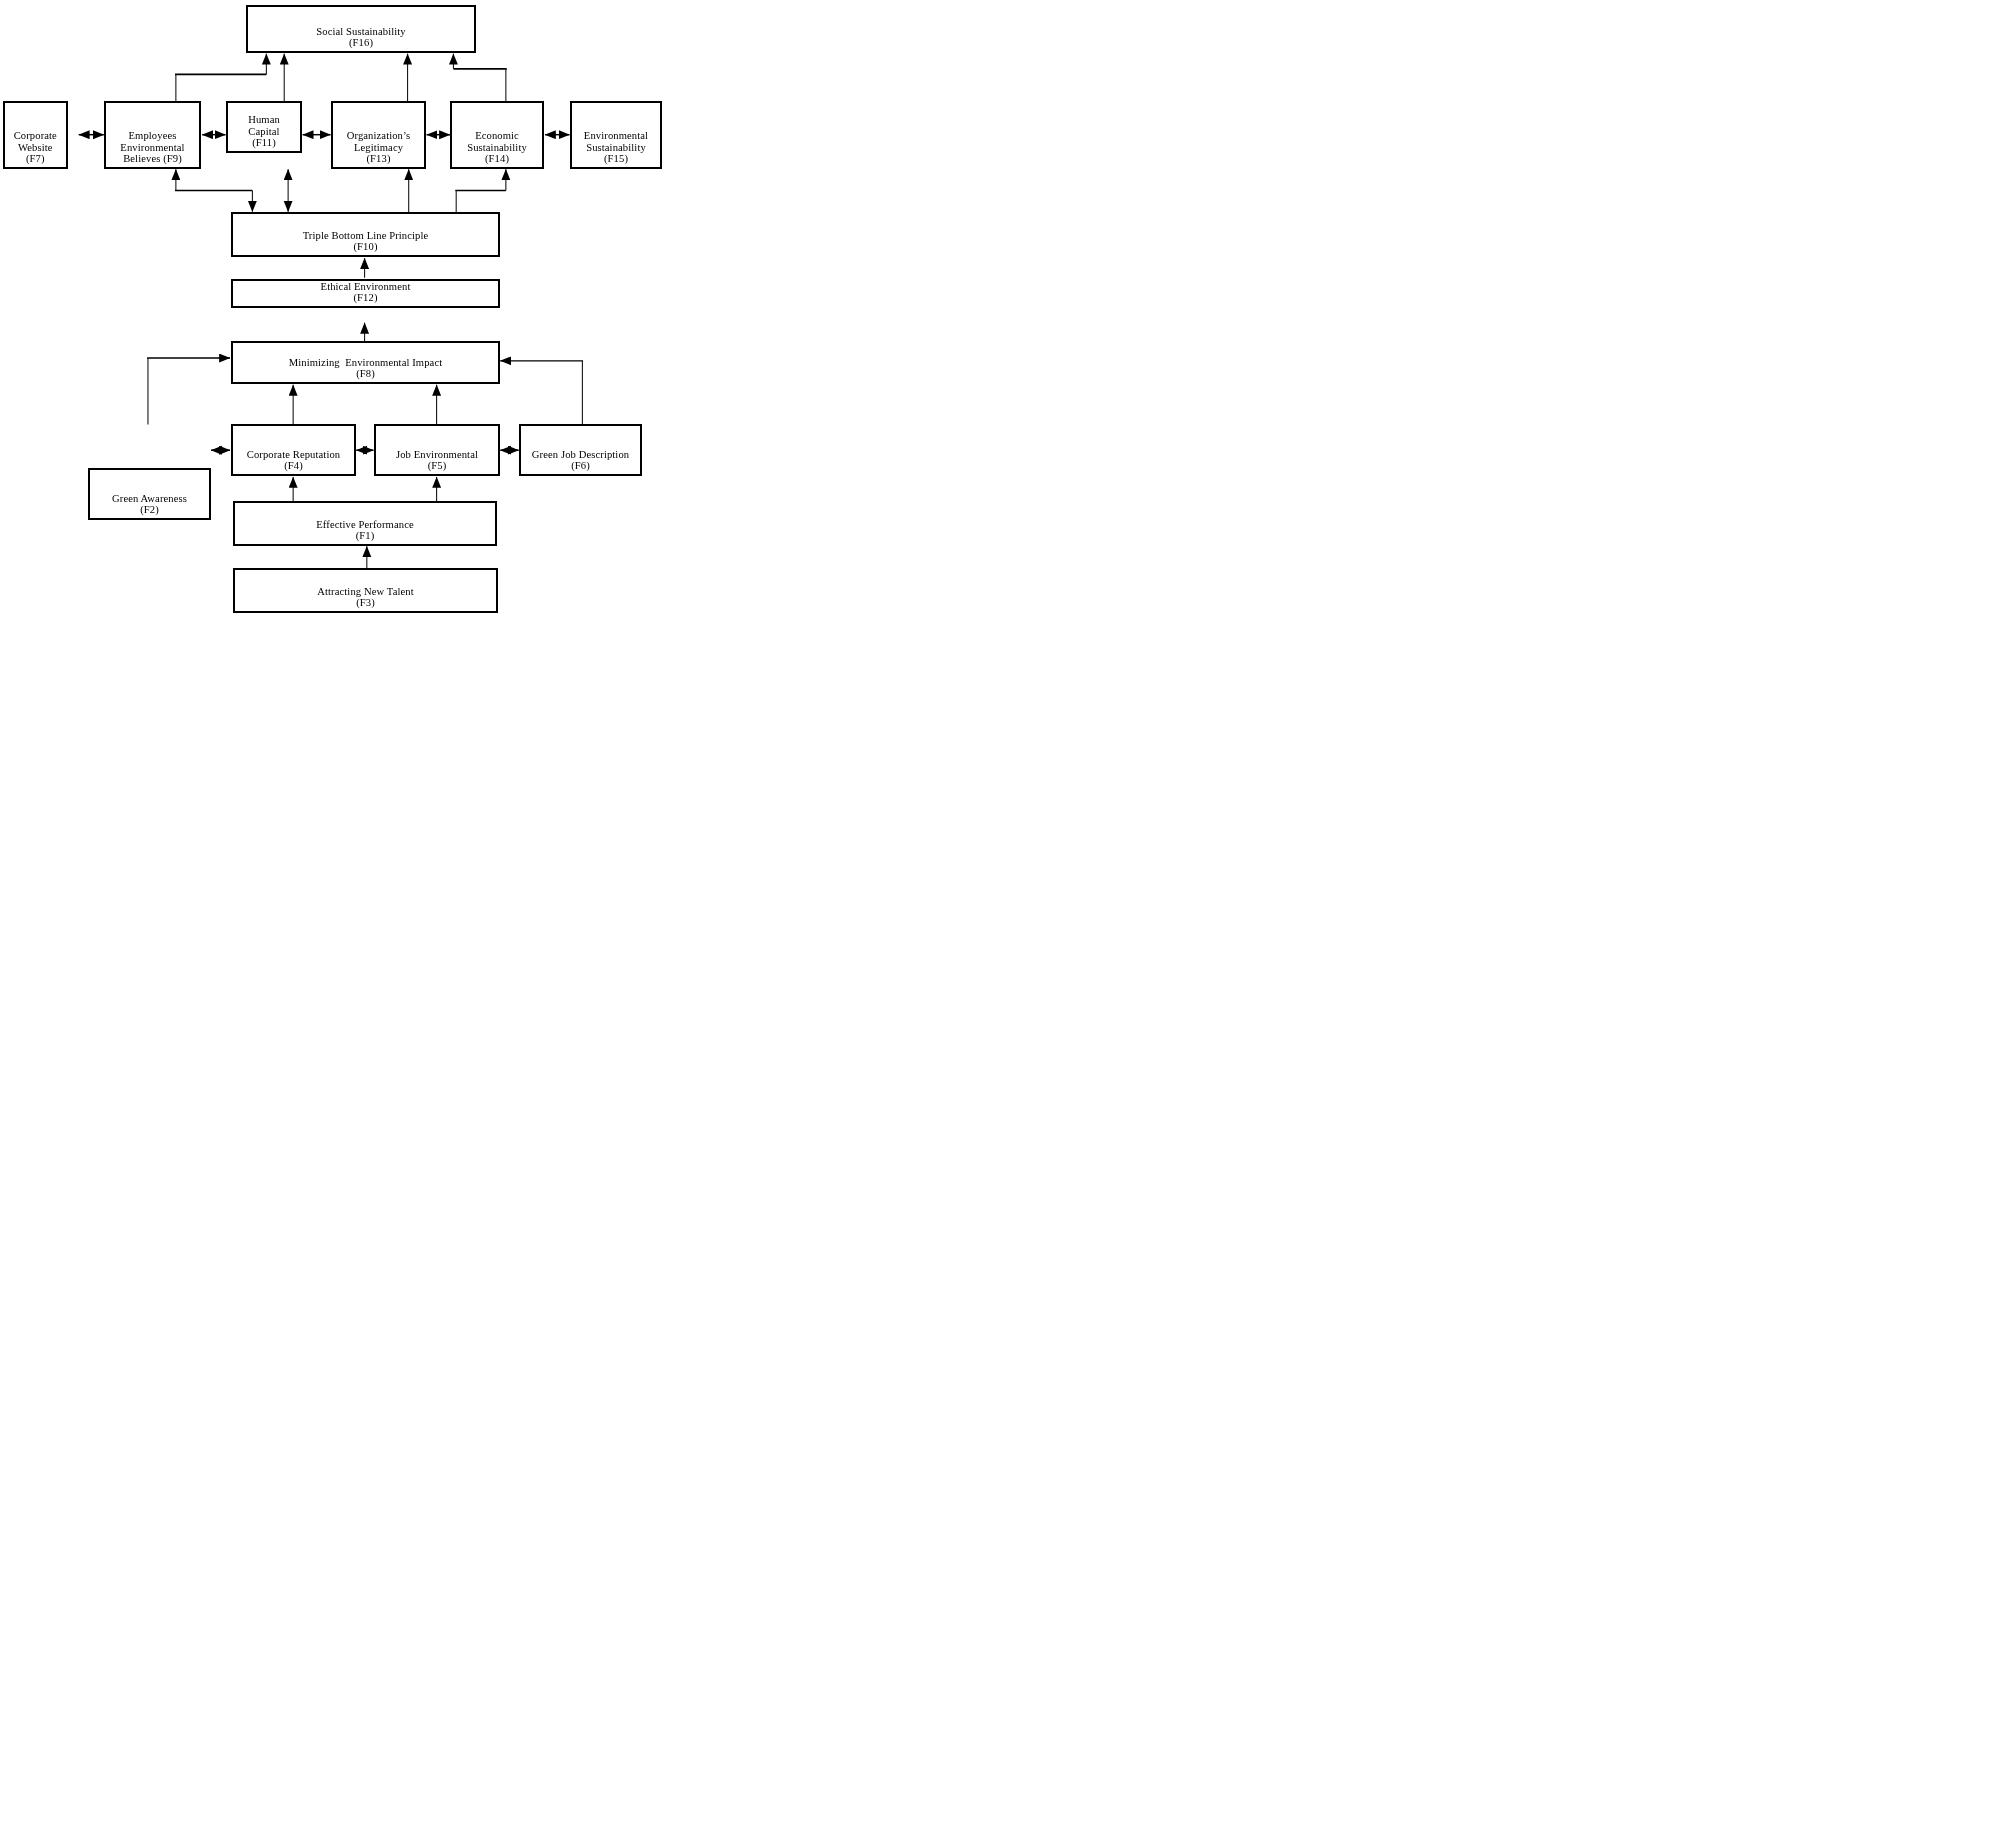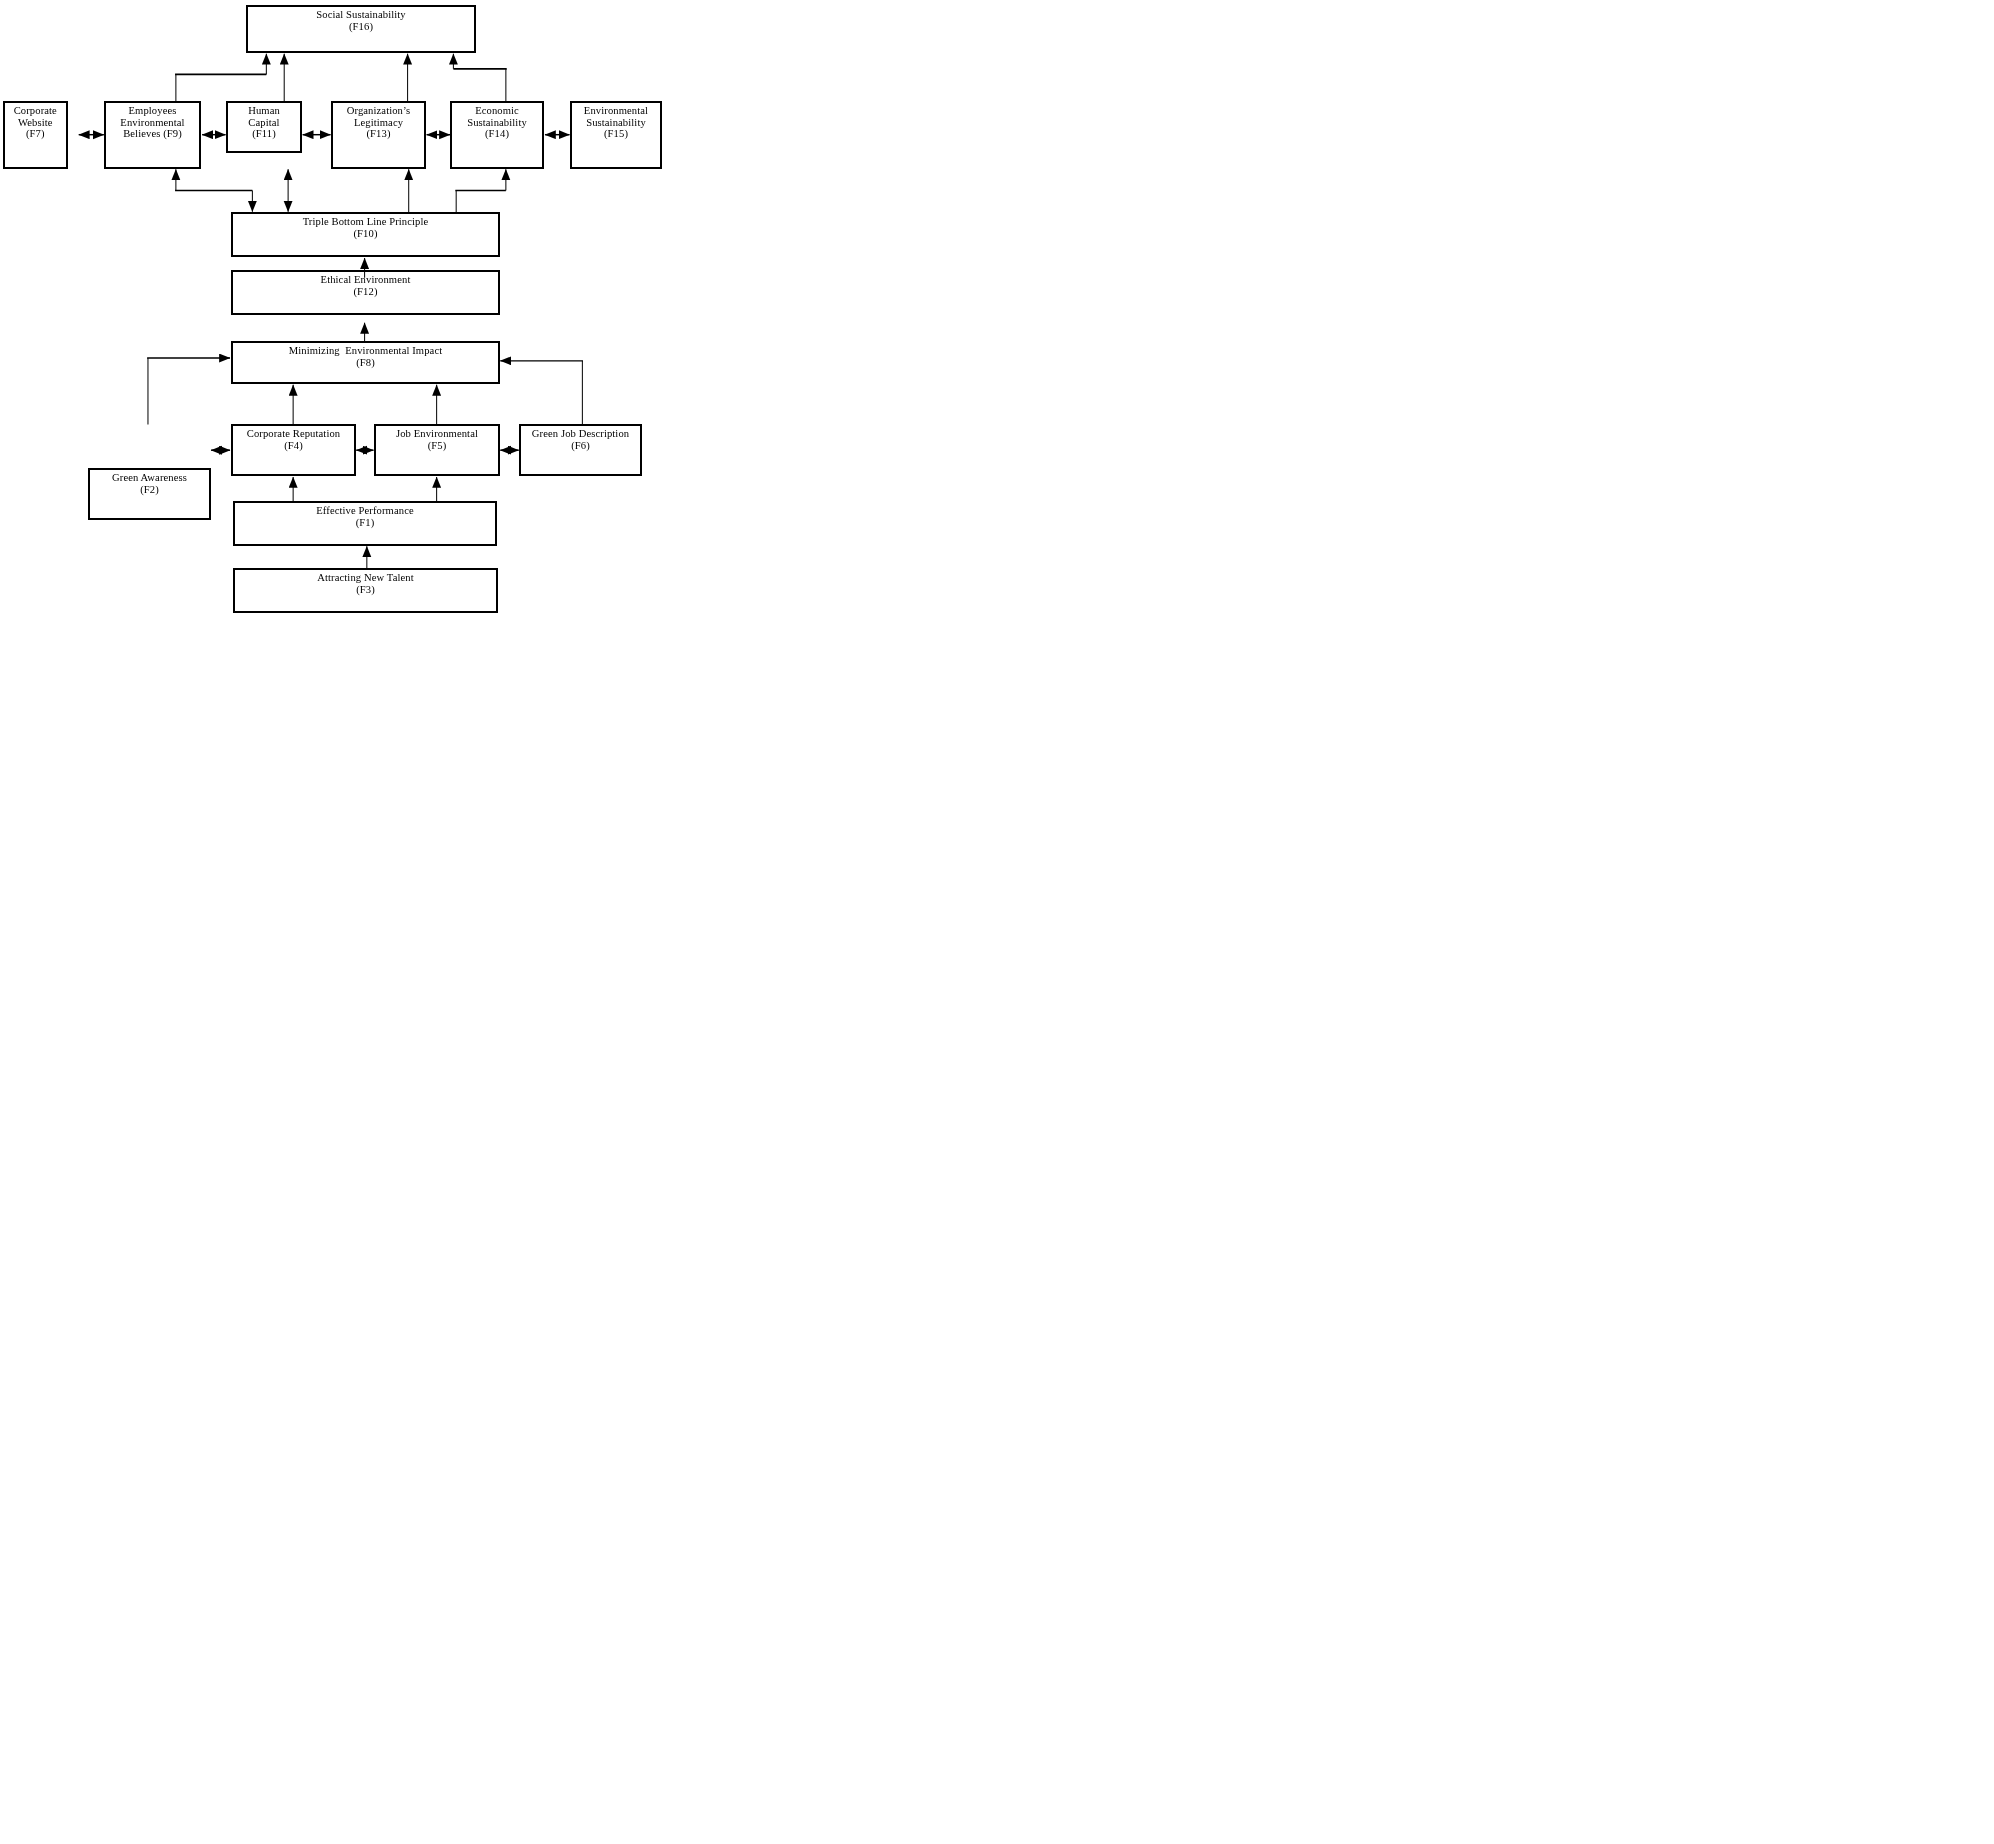--- a/index.html
+++ b/index.html
@@ -12,41 +12,41 @@
     color: #000000;
     overflow: hidden;
   }
   .node {
     position: absolute;
     box-sizing: border-box;
     border: 2.2px solid #000000;
     background: #ffffff;
     display: flex;
     flex-direction: column;
-    justify-content: flex-start;
+    justify-content: flex-end;
     align-items: center;
     text-align: center;
     padding: 1.7px 2.2px;
   }
   .ln {
     font-size: 10.6px;
     line-height: 1.12;
     white-space: pre-wrap;
     letter-spacing: 0.1px;
   }
   
   .n-f16 { left: 246px; top: 5px;    width: 230px; height: 48px;  }
   .n-f7  { left: 2.8px;   top: 101px;  width: 65px; height: 68px; }
   .n-f9  { left: 104px; top: 101px;  width: 97px; height: 68px; }
   .n-f11 { left: 226px; top: 101px;  width: 76px; height: 52px; }
   .n-f13 { left: 331px; top: 101px;  width: 95px; height: 68px; }
   .n-f14 { left: 450px; top: 101px;  width: 94px; height: 68px; }
   .n-f15 { left: 570px;top: 101px;  width: 92px; height: 68px; }
   .n-f10 { left: 231px; top: 212px;  width: 269px; height: 45px;  }
-  .n-f12 { left: 231px; top: 270px;  width: 269px; height: 45px;  }
+  .n-f12 { left: 231px; top: 279px;  width: 269px; height: 29px;  }
   .n-f8  { left: 231px; top: 341px;  width: 269px; height: 43px;  }
   .n-f2  { left: 88px; top: 424px;  width: 123px; height: 52px; margin-top: 44px;  }
   .n-f4  { left: 231px; top: 424px;  width: 125px; height: 52px;  }
   .n-f5  { left: 374px; top: 424px;  width: 126px; height: 52px;  }
   .n-f6  { left: 519px; top: 424px;  width: 123px; height: 52px;  }
   .n-f1  { left: 233px; top: 501px;  width: 264px; height: 45px;  }
   .n-f3  { left: 233px; top: 568px; width: 265px; height: 45px;  }
   svg.wires {
     position: absolute;
     left: 0; top: 0;

